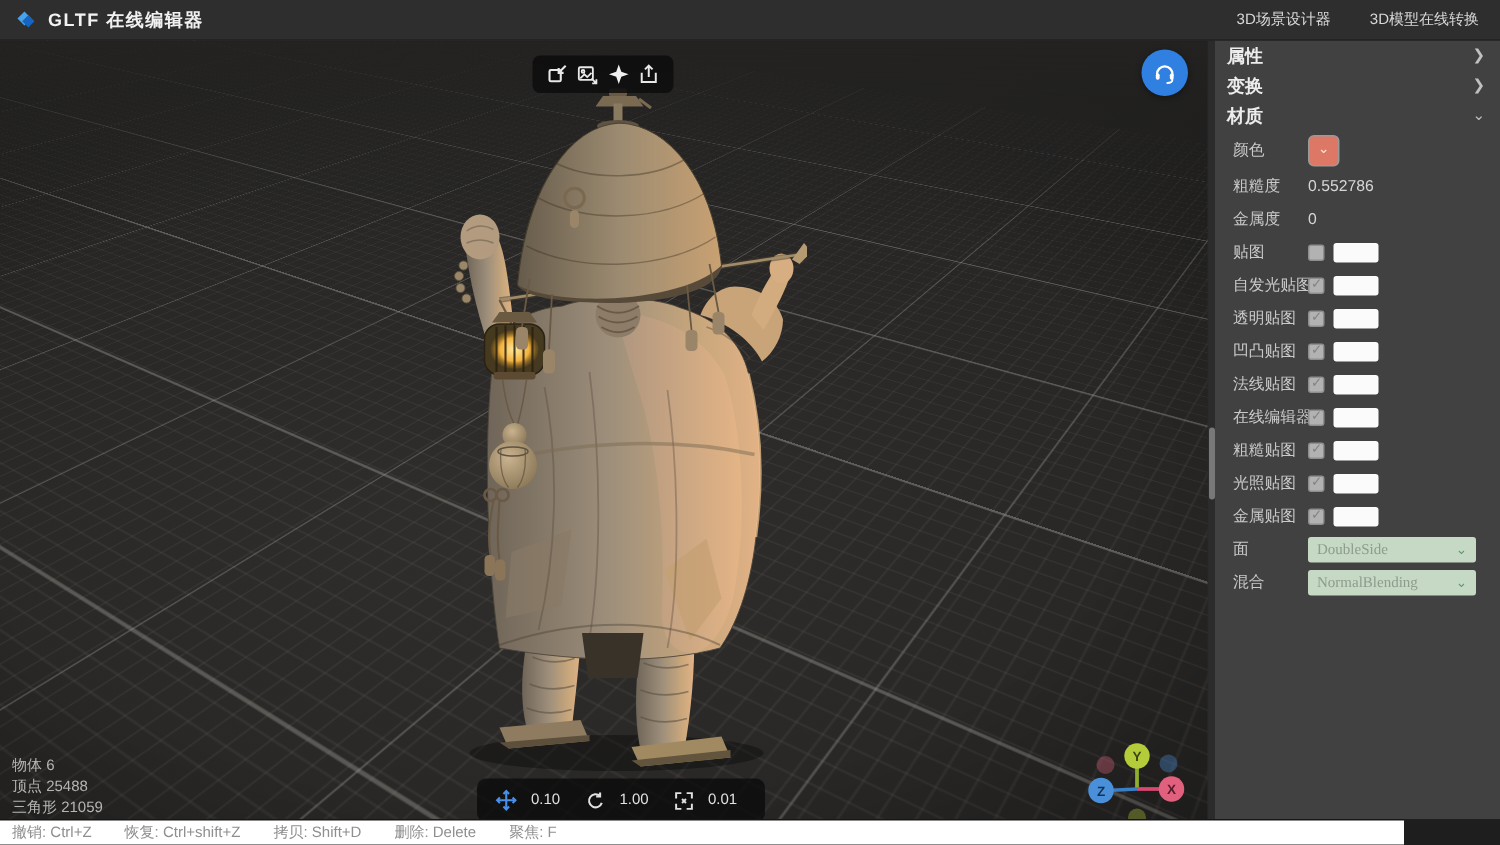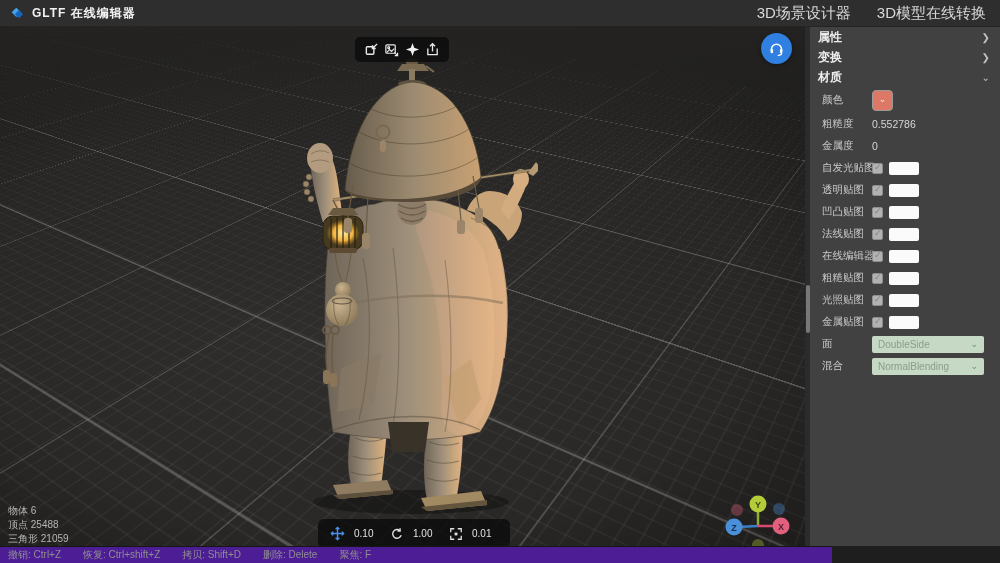--- a/index.html
+++ b/index.html
@@ -7,21 +7,21 @@
     font-family:"Liberation Sans","DejaVu Sans",sans-serif; }
 
   
   .topbar { position:absolute; left:0; top:0; width:1000px; height:27px;
     background:#2e2e2e; border-bottom:1px solid #242424; display:flex;
     align-items:center; justify-content:space-between; z-index:30; }
   .brand { display:flex; align-items:center; gap:7px; padding-left:10px; }
   .brand-logo { width:15px; height:15px; }
   .brand-title { color:#f2f2f2; font-size:12px; font-weight:bold; letter-spacing:1px; }
   .top-links { display:flex; gap:26px; padding-right:14px; }
-  .top-link { color:#d8d8d8; font-size:15px; cursor:pointer; }
+  .top-link { color:#d8d8d8; font-size:10px; cursor:pointer; }
 
   
   .workspace { position:absolute; left:0; top:27px; width:1000px; height:519px; }
 
   .viewport { position:absolute; left:0; top:0; width:805px; height:519px; overflow:hidden;
     background:radial-gradient(ellipse 120% 90% at 42% 62%, #2f2e2c 0%, #282726 45%, #21201f 100%); }
   .grid-plane { position:absolute; left:-110%; top:-95%; width:340%; height:330%;
     transform:perspective(760px) rotateX(61deg) rotateZ(33deg); transform-origin:50% 42%;
     background:
       repeating-linear-gradient(0deg,  rgba(155,152,146,.42) 0 1.5px, transparent 1.5px 158px),
@@ -72,26 +72,26 @@
   .pctrl { position:absolute; left:62px; display:flex; align-items:center; }
   .pvalue { color:#d6d6d6; font-size:10.5px; cursor:text; }
   .color-swatch { width:21px; height:21px; border-radius:4px; border:1.5px solid #9a9a9a;
     background:#dd7866; display:flex; align-items:center; justify-content:center; cursor:pointer; }
   .color-swatch .cchev { color:#f4e9e2; font-size:9px; line-height:1; margin-top:-2px; }
   .checkbox { width:11px; height:11px; background:#b2b2b2; border:1px solid #8e8e8e; border-radius:2px;
     cursor:pointer; position:relative; }
   .checkbox.faint::after { content:"✓"; position:absolute; left:1px; top:-2px; color:#848484; font-size:9px; }
   .map-swatch { width:30px; height:13px; background:#fbfbfb; border-radius:2px; margin-left:6px; cursor:pointer; }
   .pselect { width:112px; height:17px; background:#c6d9c4; border-radius:2px; display:flex;
-    align-items:center; justify-content:space-between; padding:0 6px; cursor:pointer; }
+    align-items:center; justify-content:space-between; padding:0 6px; cursor:pointer;font-family:Liberation Serif, serif; }
   .pselect .sel-text { color:#8d9c8d; font-size:10px; }
   .pselect .sel-chev { color:#5d9b68; font-size:9px; }
 
   
-  .statusbar { position:absolute; left:0; top:546px; width:832px; height:17px; background:#4c1d95;
+  .statusbar { position:absolute; left:0; top:546px; width:936px; height:17px; background:#ffffff;
     border-top:1px solid #161616; display:flex; align-items:center; gap:22px; padding-left:8px; z-index:30; }
   .statusbar span { color:#8f8f8f; font-size:10px; white-space:nowrap; }
 </style>
 </head>
 <body>
 
 <div class="topbar">
   <div class="brand">
     <svg class="brand-logo" viewBox="0 0 16 16">
       <rect x="3.2" y="3.2" width="7" height="7" transform="rotate(45 6.7 6.7)" fill="#4aa3e8"></rect>
@@ -361,20 +361,27 @@
           <span class="pvalue">0.552786</span>
         </span>
     </div>
     <div class="prow">
       <span class="plabel">金属度</span>
       <span class="pctrl">
           <span class="pvalue">0</span>
         </span>
     </div>
     <div class="prow">
+      <span class="plabel">贴图</span>
+      <span class="pctrl">
+          <span class="checkbox"></span>
+          <span class="map-swatch"></span>
+        </span>
+    </div>
+    <div class="prow">
       <span class="plabel">自发光贴图</span>
       <span class="pctrl">
           <span class="checkbox faint"></span>
           <span class="map-swatch"></span>
         </span>
     </div>
     <div class="prow">
       <span class="plabel">透明贴图</span>
       <span class="pctrl">
           <span class="checkbox faint"></span>

